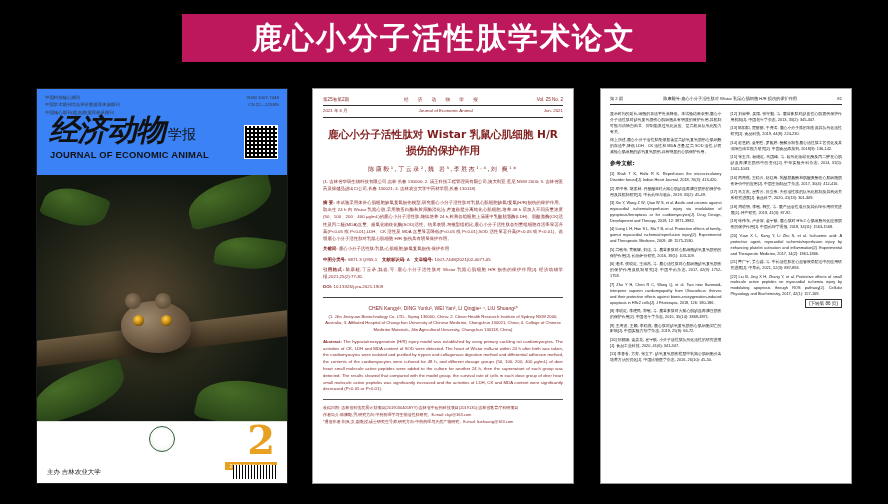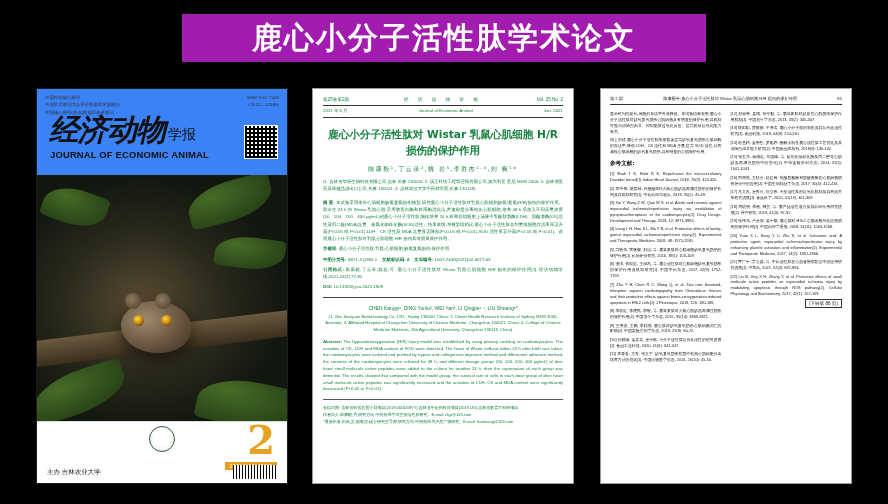--- a/index.html
+++ b/index.html
@@ -14,21 +14,21 @@
     position: relative;
     width: 888px; height: 504px;
     background: #000;
   }
 
   
   .title-banner {
     position: absolute;
     left: 182px; top: 14px;
     width: 524px; height: 48px;
-    background: #a21caf;
+    background: #be185d;
     display: flex; align-items: center; justify-content: center;
   }
   .title-banner .txt {
     color: #ffffff;
     font-size: 30px;
     font-weight: bold;
     letter-spacing: 2px;
     line-height: 1;
     font-family: "DejaVu Sans", "Liberation Sans", sans-serif;
   }
@@ -163,21 +163,21 @@
     width: 44px; height: 14px;
     background: repeating-linear-gradient(90deg,#000 0 1px,#fff 1px 3px);
   }
 
   
   .page-mid {
     left: 312px; top: 88px;
     width: 262px; height: 396px;
     border: 1px solid #9a9a9a;
     padding: 8px 10px;
-    color: #15803d;
+    color: #7f1d1d;
   }
   .runhead {
     display: flex; justify-content: space-between;
     font-size: 4.6px; border-bottom: .5px solid #333;
     padding-bottom: 3px; margin-bottom: 2px;
   }
   .runhead .mid { text-align: center; letter-spacing: 4px; }
   .runhead2 {
     display: flex; justify-content: space-between;
     font-size: 4.4px; border-bottom: 1.2px solid #333;

